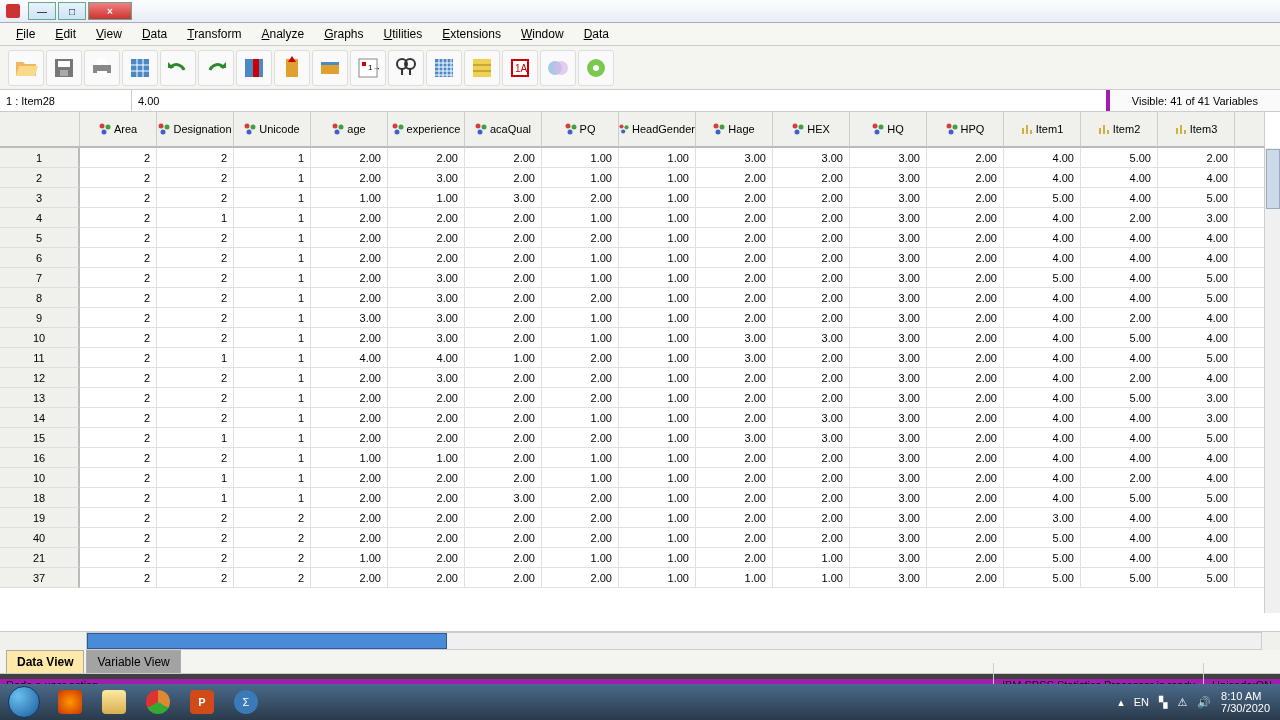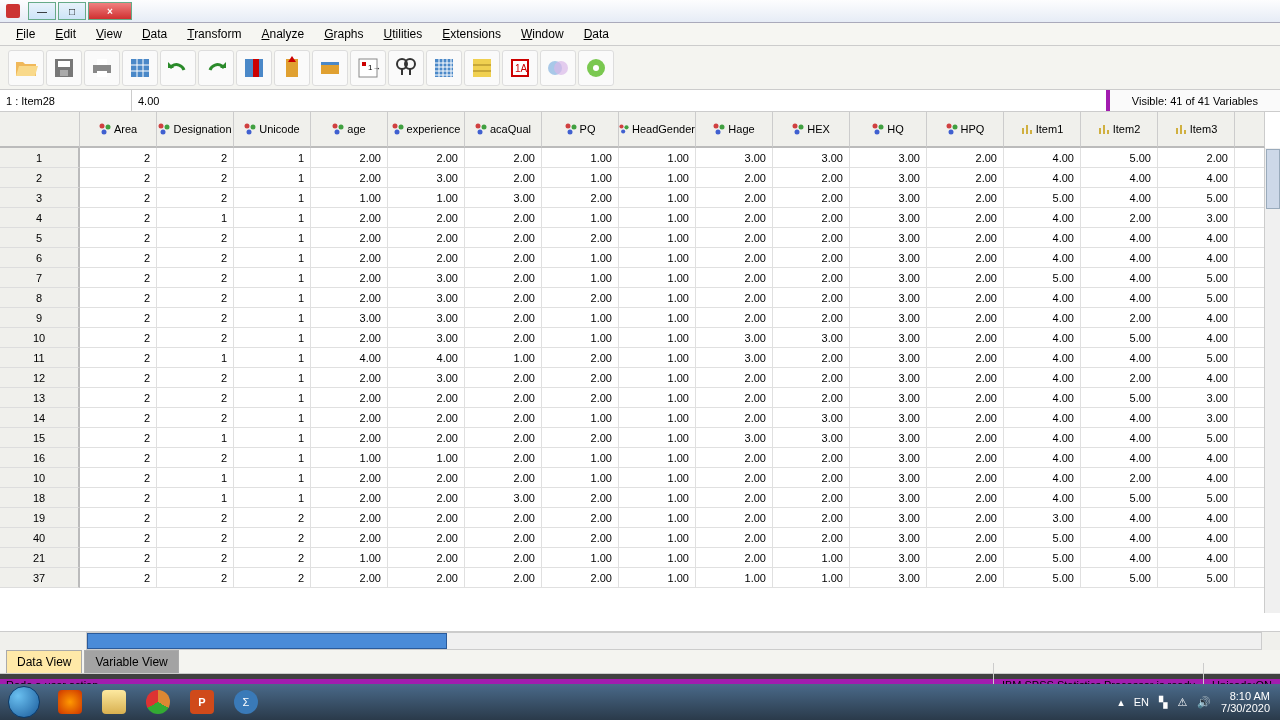--- a/index.html
+++ b/index.html
@@ -35,33 +35,33 @@
 .vscroll .thumb { width: 14px; height: 60px; background: #cdd8e8; border: 1px solid #9ab; margin: 1px auto 0; }
 
 .hscroll-area { height: 18px; background: #f0f0ec; display: flex; }
 .hscroll-spacer { width: 86px; }
 .hscroll { flex: 1; height: 18px; background: #f0f0f0; border: 1px solid #ccc; position: relative; }
 .hscroll .thumb { position: absolute; left: 0; top: 0; height: 16px; width: 360px; background: #4a8bd8; border: 1px solid #2a5a9a; }
 .hscroll-r { width: 18px; }
 
 .views { height: 24px; background: #f4f4f0; display: flex; align-items: flex-end; padding-left: 6px; border-bottom: 1px solid #ccc; }
 .views .tab { padding: 4px 10px; font-size: 12px; border: 1px solid #aaa; border-bottom: none; background: #a3a3a3; margin-right: 2px; }
-.views .tab.active { background: #ffe9a8; font-weight: normal; }
+.views .tab.active { background: #ffe9a8; font-weight: bold; }
 
 .status { height: 16px; background: #a21caf; border-top: 5px solid #404040; display: flex; font-size: 11px; align-items: center; }
 .status .l { padding-left: 6px; flex: 1; }
 .status .r { padding: 16px 8px; border-left: 1px solid #ccc; }
 
 .taskbar { position: absolute; bottom: 0; left: 0; right: 0; height: 36px; background: linear-gradient(#4a6a8a,#2a3a4a); display: flex; align-items: center; }
 .start { width: 48px; height: 36px; display: flex; align-items: center; justify-content: center; }
 .start-orb { width: 32px; height: 32px; border-radius: 50%; background: radial-gradient(circle at 30% 30%, #6ac0f0, #1a5a9a); border: 1px solid #0a3a6a; }
 .task-ico { width: 40px; height: 28px; margin: 0 2px; border-radius: 3px; display: flex; align-items: center; justify-content: center; }
 .task-ico .i { width: 24px; height: 24px; border-radius: 4px; }
 .tray { margin-left: auto; display: flex; align-items: center; color: #fff; font-size: 11px; padding-right: 10px; gap: 10px; }
-.tray .clk { text-align: right; line-height: 1.1; }
+.tray .clk { line-height: 1.1; }
 
 svg { display: block; }
 </style>
 </head>
 <body>
 
 <div class="titlebar">
   <div class="icon"></div>
   <div class="win-btns">
     <div>—</div>

